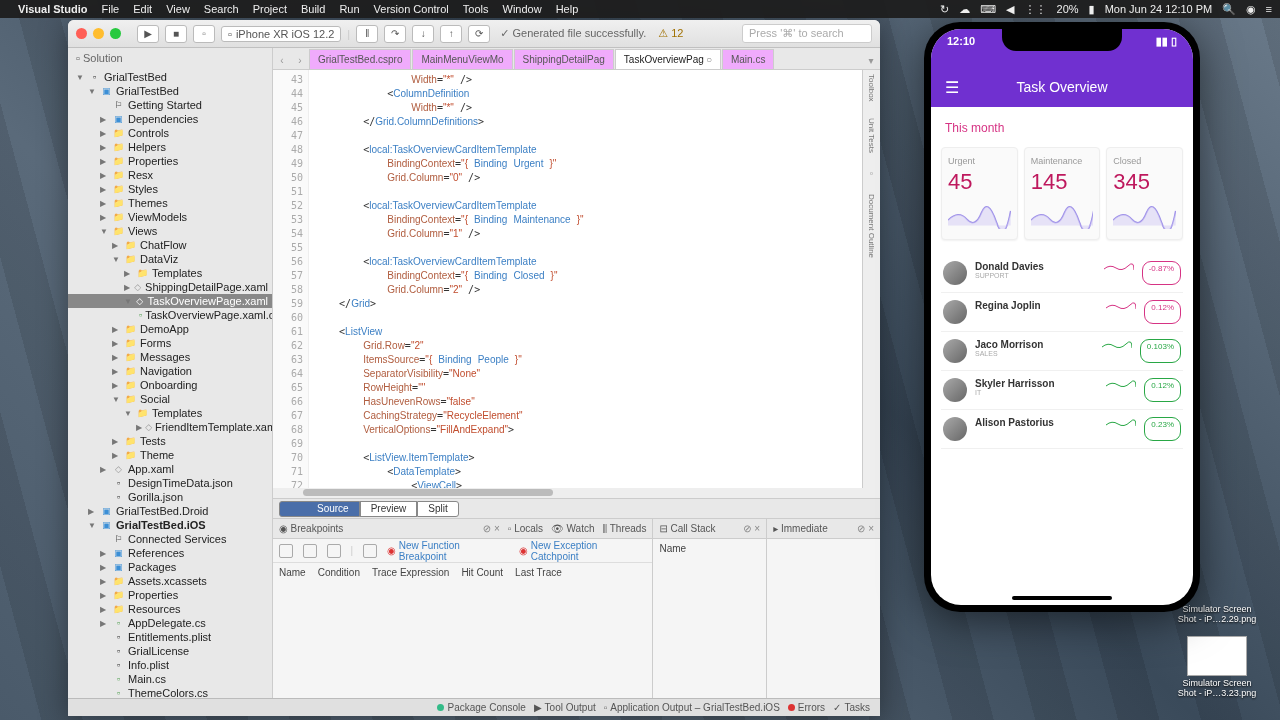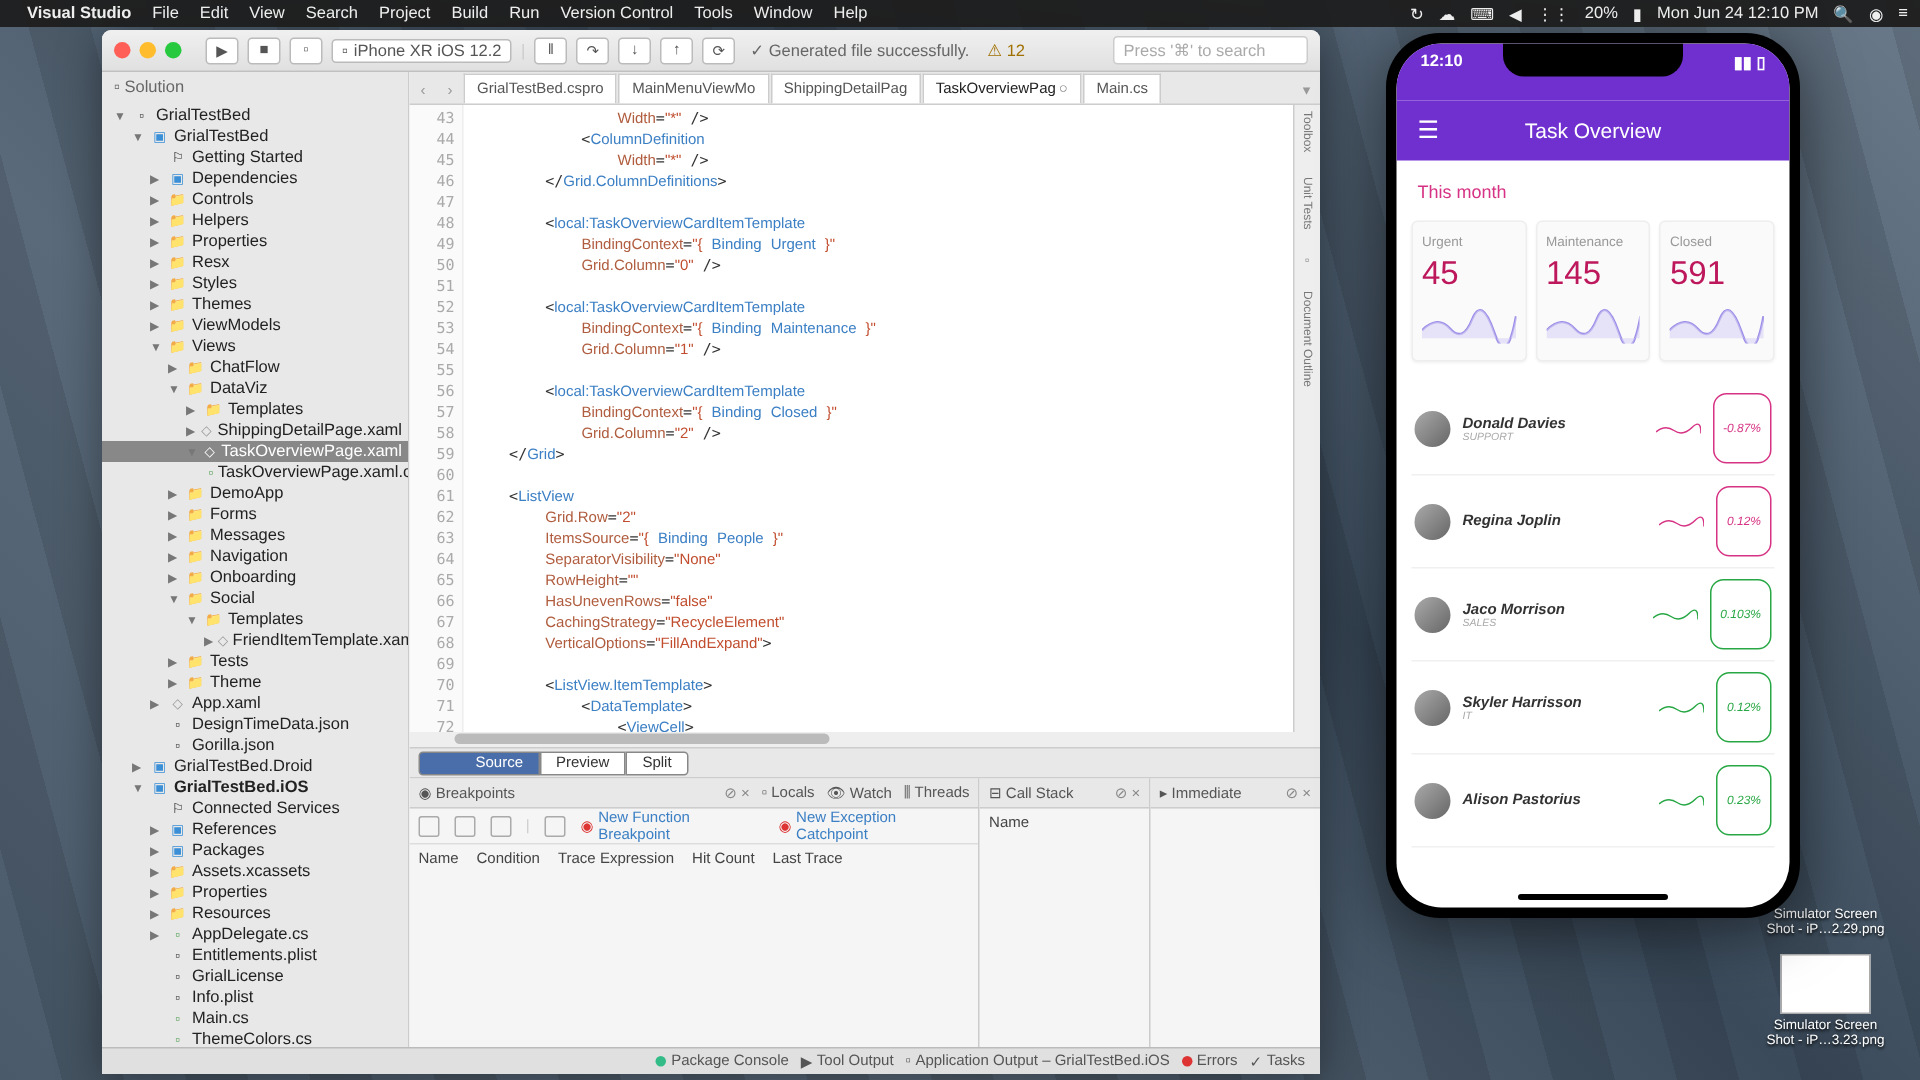--- a/index.html
+++ b/index.html
@@ -38,21 +38,21 @@
 .tnode .ficon { width:13px; height:12px; display:inline-flex; align-items:center; justify-content:center; font-size:9px;}
 .fld{color:#3b8fd6}.cs{color:#4a9c4a}.xml{color:#999}
 .tnode.sel { background:#888; color:#fff; }
 .tnode.sel .ficon{color:#fff}
 .ind1{padding-left:20px}.ind2{padding-left:32px}.ind3{padding-left:44px}.ind4{padding-left:56px}.ind5{padding-left:68px}
 
 
 .editorarea { flex:1; display:flex; flex-direction:column; background:#fff; overflow:hidden;}
 .tabs { height:22px; background:#e8e8e8; border-bottom:1px solid #ccc; display:flex; align-items:flex-end; font-size:10px; overflow:hidden;}
 .navbtn{width:18px;height:18px;display:flex;align-items:center;justify-content:center;color:#999;}
-.tab { padding:3px 8px; background:#ffffff; border:1px solid #ccc; border-bottom:none; margin-right:1px; color:#555; height:20px; display:flex; align-items:center; cursor:default;}
+.tab { padding:3px 8px; background:#f0abfc; border:1px solid #ccc; border-bottom:none; margin-right:1px; color:#555; height:20px; display:flex; align-items:center; cursor:default;}
 .tab.active { background:#fff; color:#222; font-weight:500;}
 .tab .dirty{color:#888;margin-left:2px;}
 
 .codewrap { flex:1; display:flex; overflow:hidden; position:relative;}
 .gutter { width:36px; background:#fafafa; border-right:1px solid #eee; text-align:right; padding:3px 5px 0 0; color:#aaa; font:10px/14px Menlo,monospace;}
 .code { flex:1; padding:3px 6px 0; font:10px/14px Menlo,monospace; white-space:pre; overflow:auto; color:#333;}
 .c-el{color:#3b7fc4}.c-at{color:#b05c3e}.c-st{color:#c14d2e}.c-kw{color:#3b7fc4}
 .sidetool{width:18px;background:#eee;border-left:1px solid #ccc;display:flex;flex-direction:column;align-items:center;padding-top:4px;gap:16px;color:#777;font-size:8px;}
 .sidetool span{writing-mode:vertical-rl;cursor:default;}
 .hscroll{height:10px;background:#eee;position:relative;}
@@ -87,27 +87,27 @@
 .simheader .ham{position:absolute;left:14px;font-size:16px;}
 .simheader h1{font-size:14px;font-weight:500;}
 .simbody{padding:14px 10px;}
 .thismonth{color:#d63384;font-size:12px;margin-bottom:12px;padding-left:4px;}
 .cards{display:flex;gap:6px;}
 .card{flex:1;background:#fafafa;border:1px solid #eee;border-radius:4px;padding:8px 6px;box-shadow:0 1px 2px rgba(0,0,0,0.06);}
 .card .lbl{font-size:9px;color:#999;}
 .card .num{font-size:22px;color:#be185d;font-weight:400;margin:3px 0 6px;}
 .card svg{width:100%;height:28px;}
 .people{margin-top:14px;}
-.prow{display:flex;align-items:center;padding:7px 2px;border-bottom:1px solid #f0f0f0;gap:8px;font-style:italic;}
+.prow{display:flex;padding:7px 2px;border-bottom:1px solid #f0f0f0;gap:8px;}
 .avatar{width:24px;height:24px;border-radius:50%;background:linear-gradient(135deg,#aaa,#666);flex-shrink:0;}
 .pinfo{flex:1;}
 .pname{font-size:10px;font-weight:600;color:#333;}
 .psub{font-size:7px;color:#aaa;text-transform:uppercase;}
 .spark{width:30px;height:12px;}
-.pct{font-size:8px;padding:18px 6px;border-radius:9px;border:1px solid;}
+.pct{font-size:8px;padding:2px 6px;border-radius:9px;border:1px solid;}
 .pct.neg{color:#d63384;border-color:#d63384;}
 .pct.pos{color:#28a745;border-color:#28a745;}
 .homebar{position:absolute;bottom:5px;left:50%;transform:translateX(-50%);width:100px;height:4px;background:#000;border-radius:3px;}
 
 .deskicon{position:absolute;right:8px;top:610px;width:110px;text-align:center;color:#fff;font-size:9px;text-shadow:0 1px 2px #000;}
 .deskicon .thumb{width:60px;height:40px;background:#fff;margin:0 auto 2px;border:1px solid #aaa;}
 </style>
 </head>
 <body>
 <div class="wallpaper"></div>
@@ -597,21 +597,21 @@
       <div class="thismonth">This month</div>
       <div class="cards" id="cards">
           <div class="card"><div class="lbl">Urgent</div><div class="num">45</div><svg viewBox="0 0 60 20">
               <path d="M0 15 Q10 5 18 14 T32 8 T46 16 T60 6" fill="none" stroke="#9b8de8" stroke-width="1.5"></path>
               <path d="M0 15 Q10 5 18 14 T32 8 T46 16 T60 6 L60 20 L0 20 Z" fill="#d8d2f5" opacity="0.6"></path>
             </svg></div>
           <div class="card"><div class="lbl">Maintenance</div><div class="num">145</div><svg viewBox="0 0 60 20">
               <path d="M0 15 Q10 5 18 14 T32 8 T46 16 T60 6" fill="none" stroke="#9b8de8" stroke-width="1.5"></path>
               <path d="M0 15 Q10 5 18 14 T32 8 T46 16 T60 6 L60 20 L0 20 Z" fill="#d8d2f5" opacity="0.6"></path>
             </svg></div>
-          <div class="card"><div class="lbl">Closed</div><div class="num">591</div><svg viewBox="0 0 60 20">
+          <div class="card"><div class="lbl">Closed</div><div class="num">345</div><svg viewBox="0 0 60 20">
               <path d="M0 15 Q10 5 18 14 T32 8 T46 16 T60 6" fill="none" stroke="#9b8de8" stroke-width="1.5"></path>
               <path d="M0 15 Q10 5 18 14 T32 8 T46 16 T60 6 L60 20 L0 20 Z" fill="#d8d2f5" opacity="0.6"></path>
             </svg></div>
         </div>
       <div class="people" id="people">
           <div class="prow">
             <div class="avatar"></div>
   <div class="pinfo">
               <div class="pname">Donald Davies</div>
               <div class="psub">SUPPORT</div>

